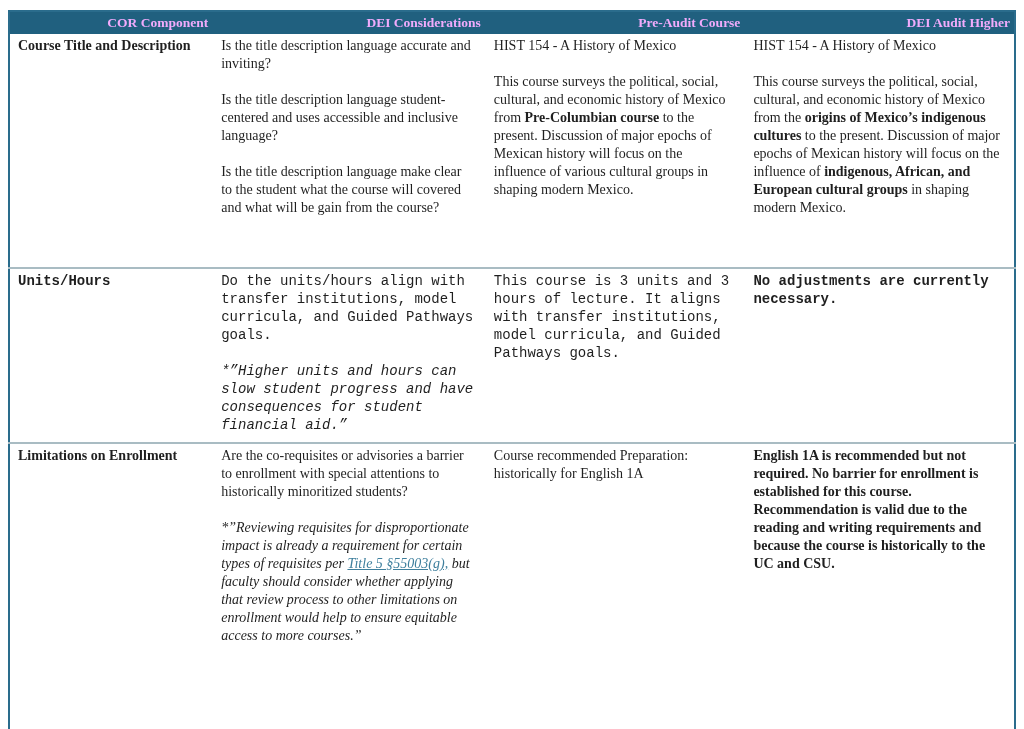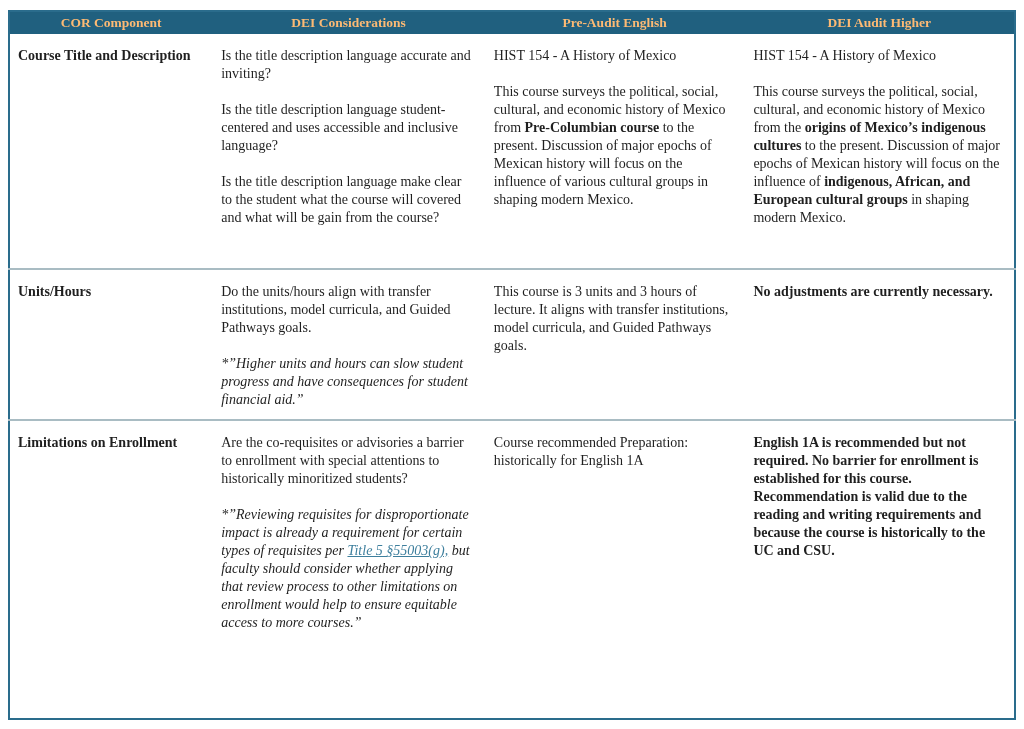--- a/index.html
+++ b/index.html
@@ -16,37 +16,37 @@
   }
   table.cor-table {
     width: 100%; height: 100%;
     border-collapse: collapse;
     border: 2px solid var(--outer-border, #2a6c8c);
     table-layout: fixed;
   }
   thead tr { height: 23px; }
   thead th {
     background: var(--header-bg, #20607f);
-    color: #fdba74;
+    color: #f0abfc;
     font-weight: bold;
     font-size: 13.5px;
     padding: 2px 4px;
-    text-align: center;
+    text-align: right;
     vertical-align: middle;
   }
   tbody td {
     vertical-align: top;
-    padding: 13px 10px 8px 9px;
+    padding: 3px 10px 8px 9px;
     font-size: 14px;
     line-height: 18px;
   }
   tbody tr { border-bottom: 2px solid var(--row-divider, #a9bcc3); }
   tbody tr:last-child { border-bottom: none; }
   tbody tr:nth-child(1) { height: 234px; }
-  tbody tr:nth-child(2) { height: 150px; }
+  tbody tr:nth-child(2) { height: 150px; font-family: Liberation Mono, monospace; }
   tbody tr:nth-child(3) { height: 297px; }
   td.col-component { font-weight: bold; padding-left: 8px; }
   p.para { margin: 0 0 18px 0; }
   p.para:last-child { margin-bottom: 0; }
   .b { font-weight: bold; }
   .i { font-style: italic; }
   a.doc-link {
     color: var(--link-color, #3e7f9d);
     font-style: italic;
   }
@@ -59,21 +59,21 @@
     <colgroup>
       <col style="width:20.2%">
       <col style="width:27.1%">
       <col style="width:25.8%">
       <col style="width:26.9%">
     </colgroup>
     <thead>
       <tr id="header-row">
           <th>COR Component</th>
           <th>DEI Considerations</th>
-          <th>Pre-Audit English</th>
+          <th>Pre-Audit Course</th>
           <th>DEI Audit Higher</th>
         </tr>
     </thead>
     <tbody id="table-body">
         <tr>
           <td class="col-component">
             <p class="para"><span class="b ">Course Title and Description</span></p>
           </td>
           <td>
             <p class="para"><span class="">Is the title description language accurate and inviting?</span></p>

